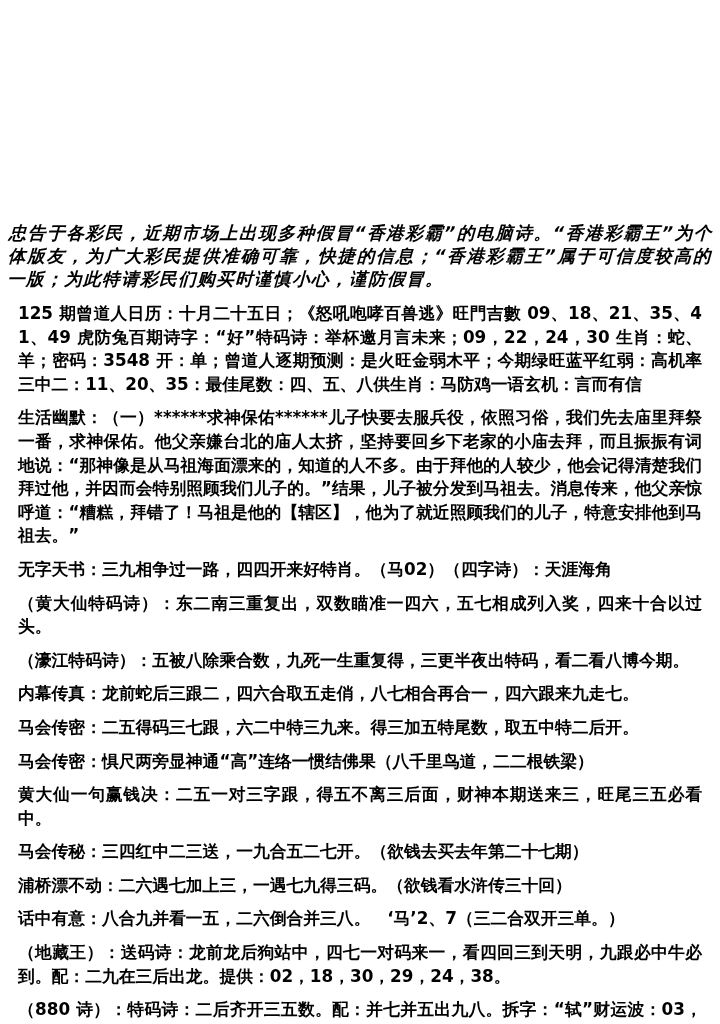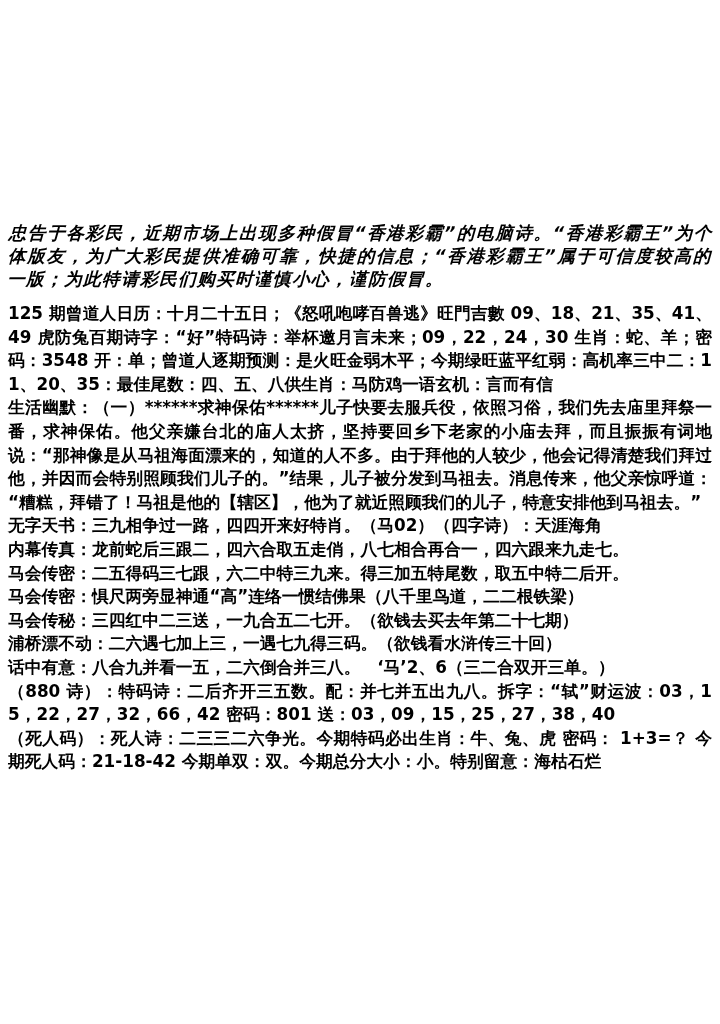--- a/index.html
+++ b/index.html
@@ -27,40 +27,44 @@
     font-style: italic;
     font-size: 17.5px;
     line-height: 23px;
     letter-spacing: 1.5px;
     text-align: justify;
     margin: 0 0 11px 0;
     transform: skewX(-2deg);
   }
   
   .para {
-    margin: 0;
+    margin: 10px;
     font-weight: bold;
     font-size: 16.8px;
     line-height: 23.6px;
     text-align: justify;
     text-justify: inter-ideograph;
     word-break: break-all;
   }
 </style>
 </head>
 <body>
 
 <div class="sheet">
   <div class="notice">忠告于各彩民，近期市场上出现多种假冒“香港彩霸”的电脑诗。“香港彩霸王”为个体版友，为广大彩民提供准确可靠，快捷的信息；“香港彩霸王”属于可信度较高的一版；为此特请彩民们购买时谨慎小心，谨防假冒。</div>
   <main class="content">
       <p class="para">125 期曾道人日历：十月二十五日；《怒吼咆哮百兽逃》旺門吉數 09、18、21、35、41、49 虎防兔百期诗字：“好”特码诗：举杯邀月言未来；09，22，24，30 生肖：蛇、羊；密码：3548 开：单；曾道人逐期预测：是火旺金弱木平；今期绿旺蓝平红弱：高机率三中二：11、20、35：最佳尾数：四、五、八供生肖：马防鸡一语玄机：言而有信</p>
       <p class="para">生活幽默：（一）******求神保佑******儿子快要去服兵役，依照习俗，我们先去庙里拜祭一番，求神保佑。他父亲嫌台北的庙人太挤，坚持要回乡下老家的小庙去拜，而且振振有词地说：“那神像是从马祖海面漂来的，知道的人不多。由于拜他的人较少，他会记得清楚我们拜过他，并因而会特别照顾我们儿子的。”结果，儿子被分发到马祖去。消息传来，他父亲惊呼道：“糟糕，拜错了！马祖是他的【辖区】，他为了就近照顾我们的儿子，特意安排他到马祖去。”</p>
       <p class="para">无字天书：三九相争过一路，四四开来好特肖。（马02）（四字诗）：天涯海角</p>
+      <p class="para">（黄大仙特码诗）：东二南三重复出，双数瞄准一四六，五七相成列入奖，四来十合以过头。</p>
+      <p class="para">（濠江特码诗）：五被八除乘合数，九死一生重复得，三更半夜出特码，看二看八博今期。</p>
       <p class="para">内幕传真：龙前蛇后三跟二，四六合取五走俏，八七相合再合一，四六跟来九走七。</p>
       <p class="para">马会传密：二五得码三七跟，六二中特三九来。得三加五特尾数，取五中特二后开。</p>
       <p class="para">马会传密：惧尺两旁显神通“高”连络一惯结佛果（八千里鸟道，二二根铁梁）</p>
+      <p class="para">黄大仙一句赢钱决：二五一对三字跟，得五不离三后面，财神本期送来三，旺尾三五必看中。</p>
       <p class="para">马会传秘：三四红中二三送，一九合五二七开。（欲钱去买去年第二十七期）</p>
       <p class="para">浦桥漂不动：二六遇七加上三，一遇七九得三码。（欲钱看水浒传三十回）</p>
-      <p class="para">话中有意：八合九并看一五，二六倒合并三八。　‘马’2、6（三二合双开三单。）</p>
+      <p class="para">话中有意：八合九并看一五，二六倒合并三八。　‘马’2、7（三二合双开三单。）</p>
+      <p class="para">（地藏王）：送码诗：龙前龙后狗站中，四七一对码来一，看四回三到天明，九跟必中牛必到。配：二九在三后出龙。提供：02，18，30，29，24，38。</p>
       <p class="para">（880 诗）：特码诗：二后齐开三五数。配：并七并五出九八。拆字：“轼”财运波：03，15，22，27，32，66，42 密码：801 送：03，09，15，25，27，38，40</p>
       <p class="para">（死人码）：死人诗：二三三二六争光。今期特码必出生肖：牛、兔、虎 密码： 1+3=？ 今期死人码：21-18-42 今期单双：双。今期总分大小：小。特别留意：海枯石烂</p>
     </main>
 </div>
 
 </body></html>

